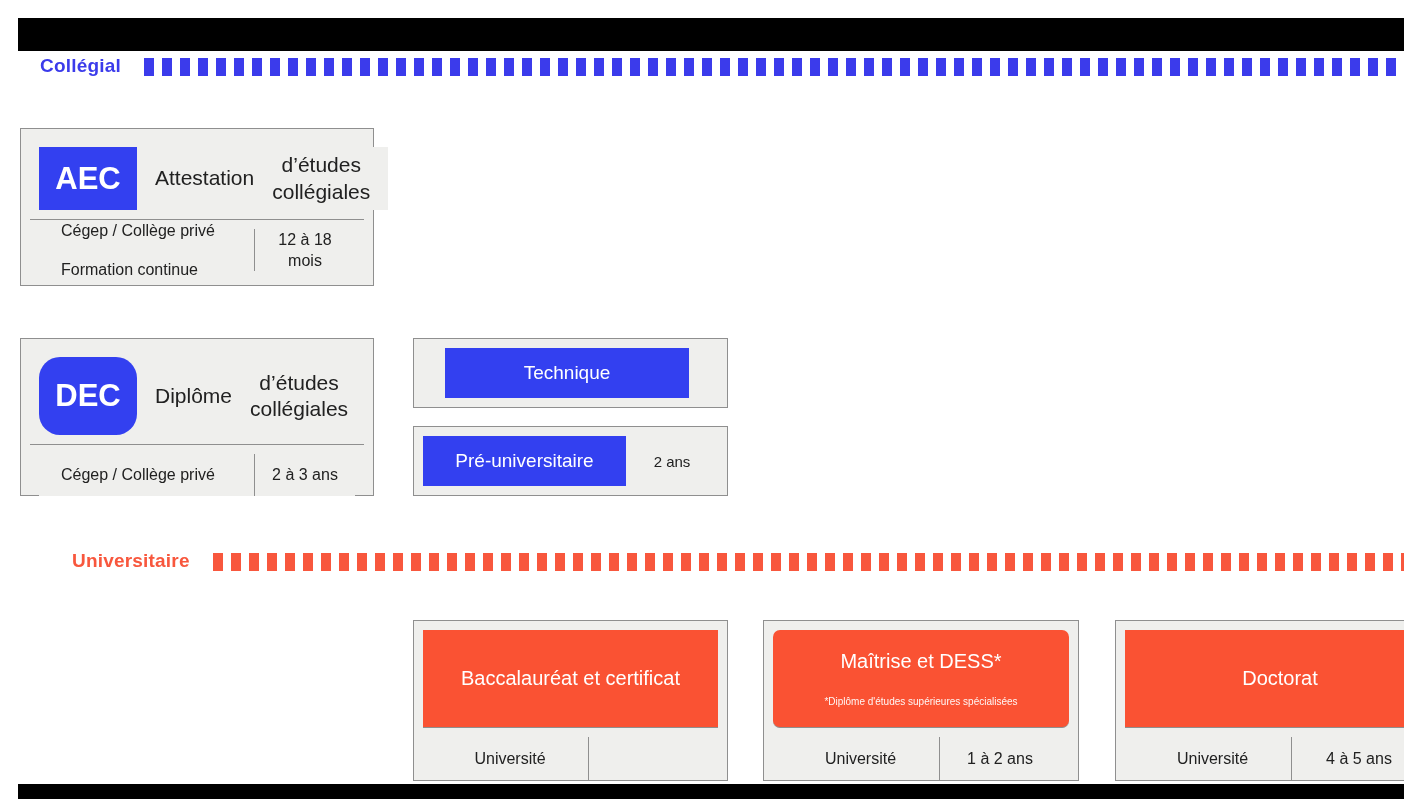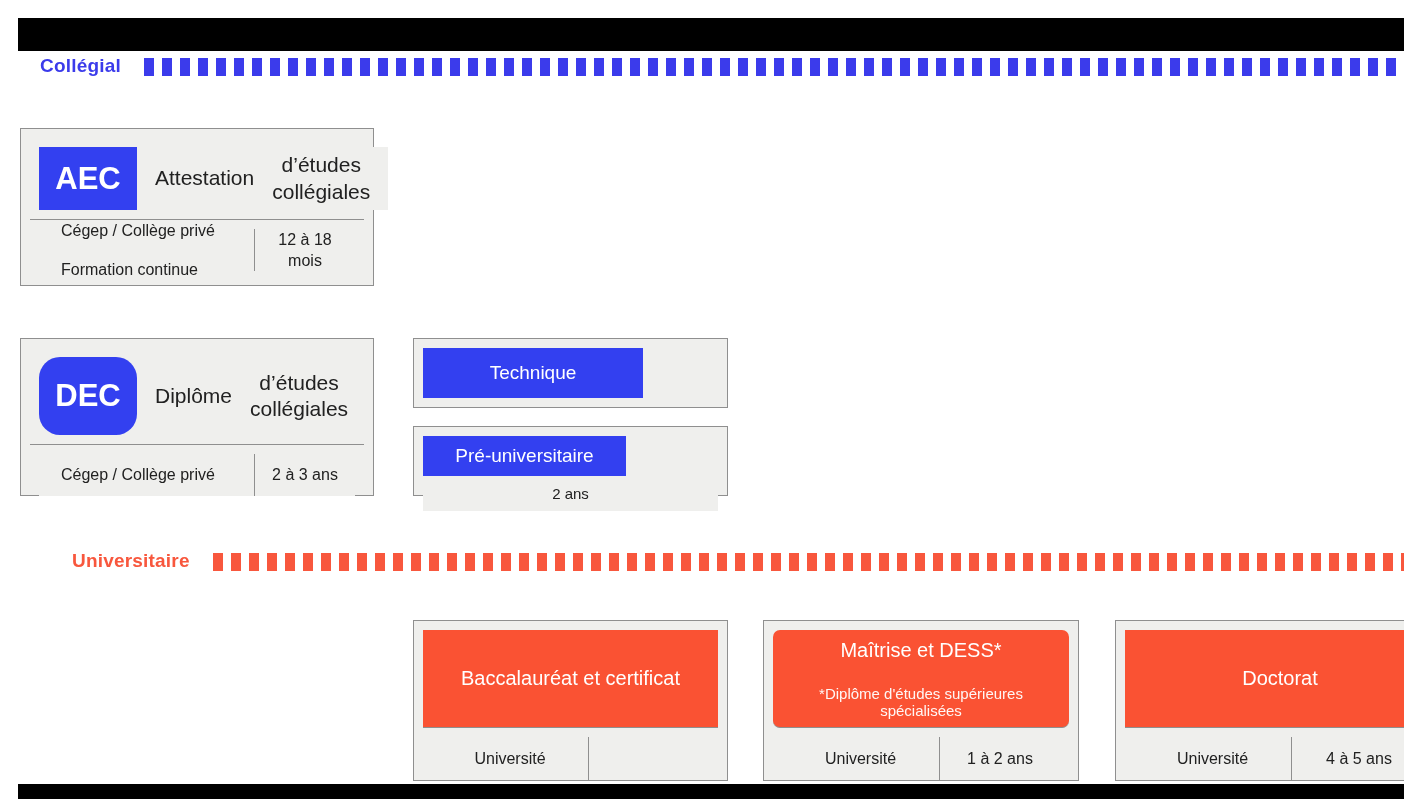--- a/index.html
+++ b/index.html
@@ -123,21 +123,21 @@
     background: var(--orange_fill, #FA5233);
     color: #ffffff;
     display: flex;
     flex-direction: column;
     align-items: center;
     justify-content: center;
     text-align: center;
     border-bottom: 1px solid var(--border, #8F8F8F);
   }
   .uni-title { font-size: 20px; }
-  .uni-subtitle { font-size: 15px; margin-top: 5px; color: rgba(255,255,255,0.95); text-align: center; }
+  .uni-subtitle { font-size: 10px; margin-top: 5px; color: rgba(255,255,255,0.95); text-align: center; }
 </style>
 </head>
 <body>
 
 <div class="canvas">
 
   <div class="black-bar top"></div>
 
   <div class="section-row" style="top: 36px;">
     <span class="section-label blue">Collégial</span>
@@ -171,24 +171,24 @@
     </div>
     <div class="row" style="height: 60px;">
       <div class="cell left-pad divider" style="width: 216px;">
         <span>Cégep / Collège privé</span>
       </div>
       <div class="cell centered grow">2 à 3 ans</div>
     </div>
   </div>
 
   <div class="card" style="left: 395px; top: 320px; width: 315px; height: 70px; display: flex;">
-    <div class="pill-label" style="width: 220px;">Technique</div>
-  </div>
-
-  <div class="card" style="left: 395px; top: 408px; width: 315px; height: 70px; display: flex; flex-direction: column;">
+    <div class="pill-label" style="width: 244px; margin-left: 22px;">Technique</div>
+  </div>
+
+  <div class="card" style="left: 395px; top: 408px; width: 315px; height: 70px; display: flex;">
     <div class="pill-label" style="width: 203px;">Pré-universitaire</div>
     <div class="pill-duration">2 ans</div>
   </div>
 
   <div class="section-row" style="top: 531px;">
     <span class="section-label orange">Universitaire</span>
     <span class="dash-line orange"></span>
   </div>
 
   <div class="card" style="left: 395px; top: 602px; width: 315px; height: 161px;">

